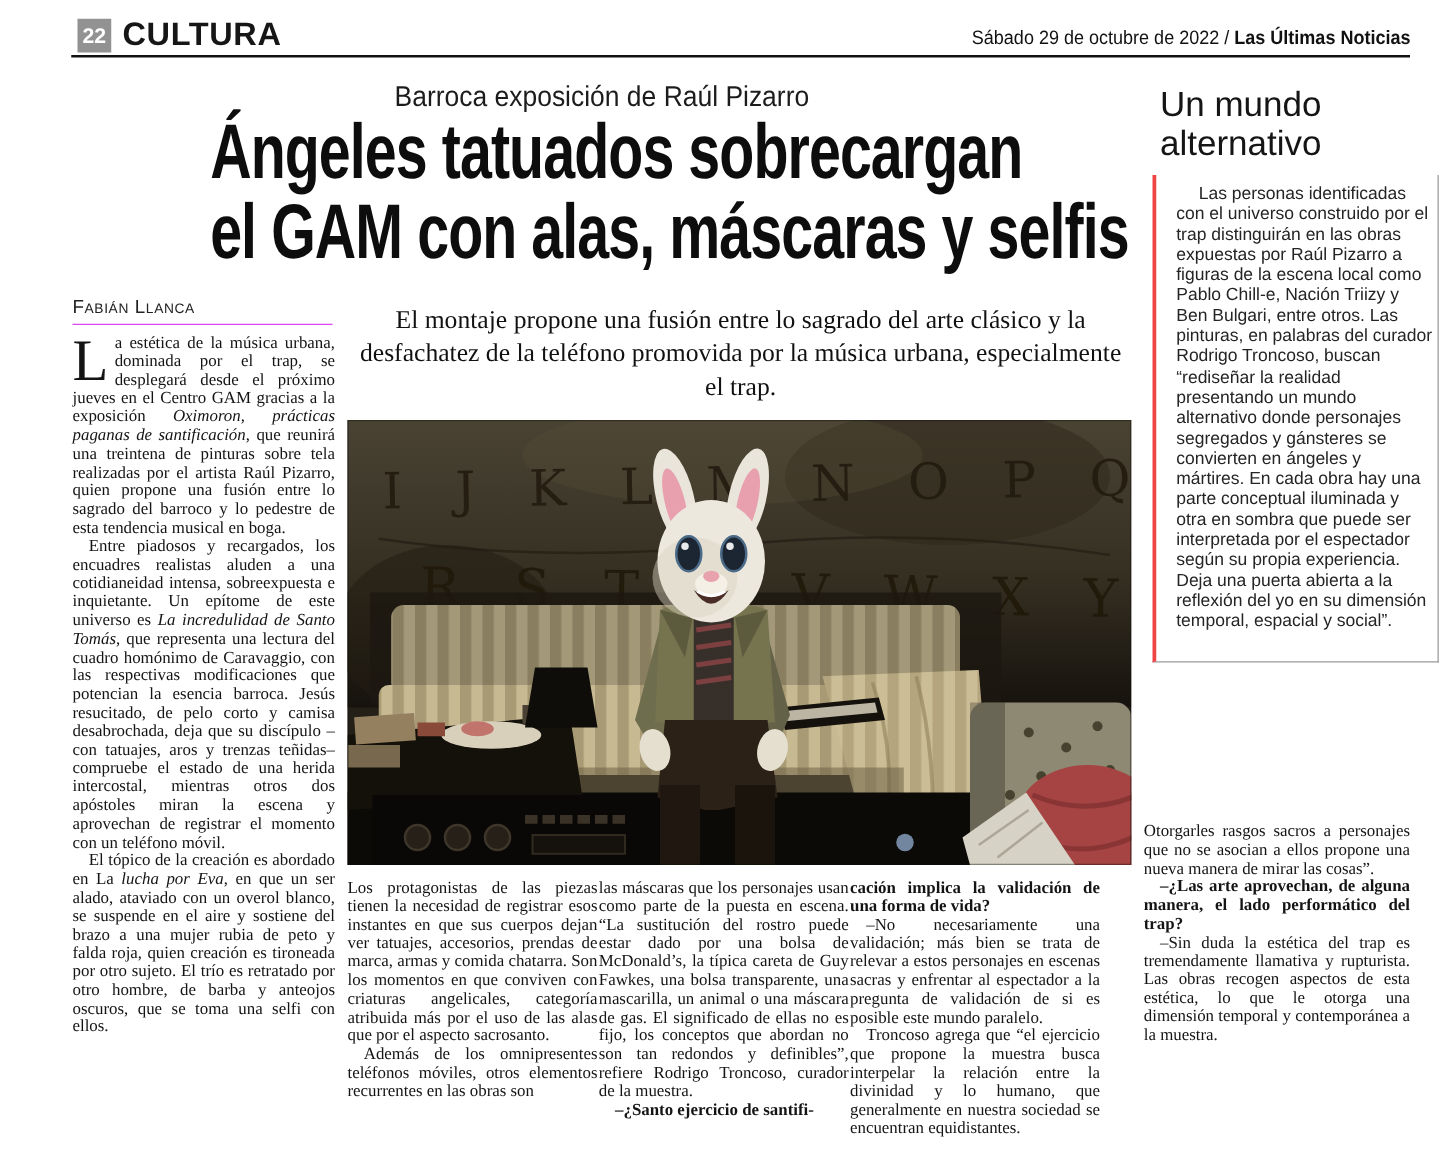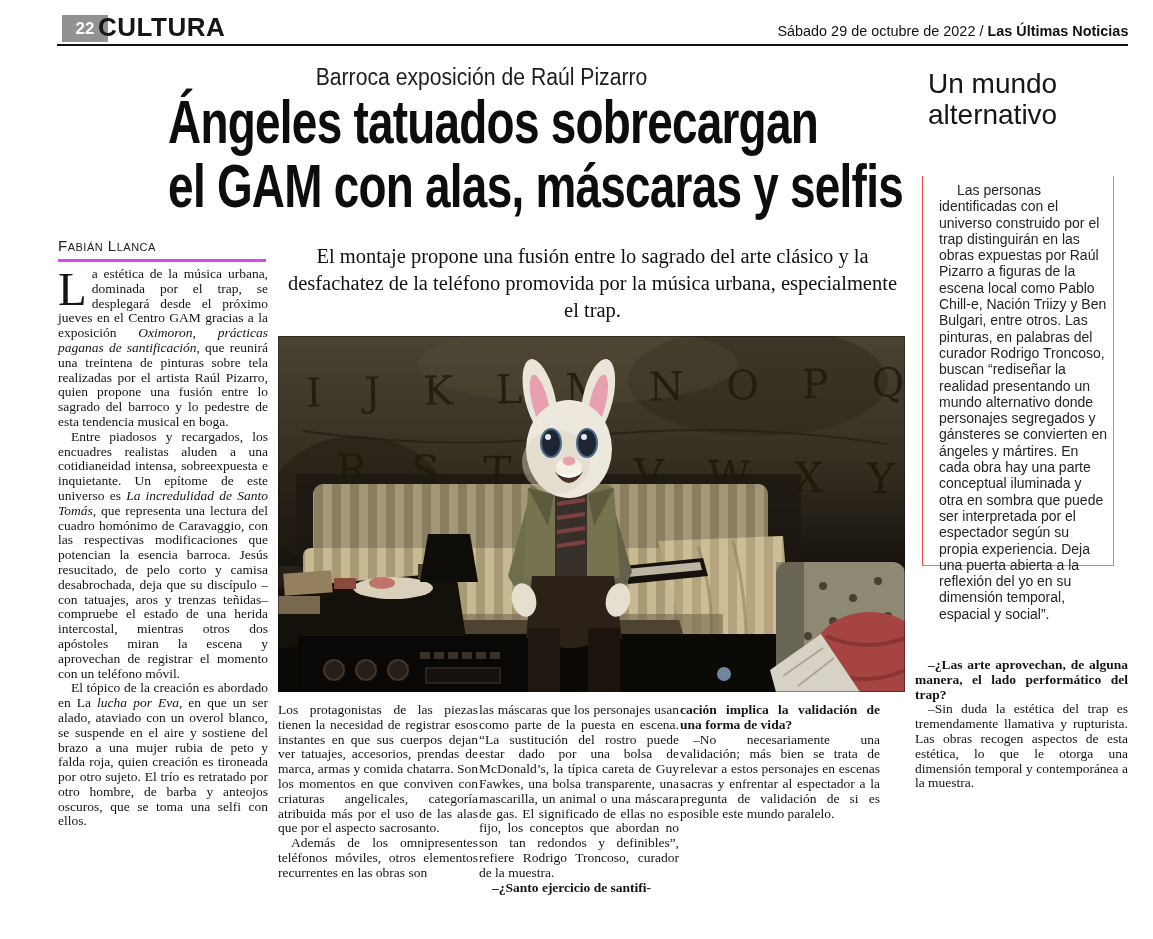--- a/index.html
+++ b/index.html
@@ -1,61 +1,61 @@
 <!DOCTYPE html>
 <html lang="es"><head>
 <meta charset="utf-8">
 <style>
   html,body{margin:0;padding:0;background:#ffffff;}
   .page{position:relative;width:1153px;height:939px;background:#fff;overflow:hidden;
         font-family:"Liberation Serif",serif;color:#1a1a1a;}
 
   
   .hdr-rule{position:absolute;left:57px;top:44px;width:1071px;height:2px;background:#111;}
-  .page-num{position:absolute;left:62px;top:15px;width:46px;height:27px;background:#929292;
+  .page-num{position:absolute;left:62px;top:15px;width:27px;height:27px;background:#929292;
             color:#fff;font-family:"Liberation Sans",sans-serif;font-weight:bold;font-size:17px;
             display:flex;align-items:center;justify-content:center;}
   .section{position:absolute;left:98px;top:12px;font-family:"Liberation Sans",sans-serif;
            font-weight:bold;font-size:26px;letter-spacing:.5px;color:#161616;}
   .dateline{position:absolute;right:25px;top:22px;font-family:"Liberation Sans",sans-serif;
             font-size:15.5px;color:#111;transform:scaleX(.93);transform-origin:right center;white-space:nowrap;}
   .dateline b{font-weight:bold;}
 
   
   .kicker{position:absolute;left:58px;top:64px;width:847px;text-align:center;
           font-family:"Liberation Sans",sans-serif;font-size:23px;color:#1c1c1c;
           transform:scaleX(.92);transform-origin:center;}
   .headline{position:absolute;left:58px;top:90px;width:847px;text-align:center;
             font-family:"Liberation Sans",sans-serif;font-weight:bold;font-size:62px;
             line-height:64px;color:#0d0d0d;transform:scaleX(.74);transform-origin:center top;
             letter-spacing:-1px;white-space:nowrap;}
   .byline{position:absolute;left:58px;top:237px;width:208px;font-family:"Liberation Sans",sans-serif;
           font-variant:small-caps;font-size:15px;letter-spacing:.5px;color:#222;
-          border-bottom:3px solid #d946ef;padding-bottom:5px;}
+          border-bottom:1px solid #d946ef;padding-bottom:5px;}
   .deck{position:absolute;left:280px;top:243px;width:625px;text-align:center;
         font-size:20.5px;line-height:27px;color:#111;}
 
   
   .bodycol{font-size:13.5px;line-height:14.8px;text-align:justify;color:#141414;hyphens:auto;}
   .bodycol p{margin:0;text-indent:13px;}
   .bodycol p.noind{text-indent:0;}
   .bodycol .it{font-style:italic;}
   .bodycol .q{font-weight:bold;}
   .col1{position:absolute;left:58px;top:267px;width:210px;}
   .dropcap{float:left;font-size:47px;line-height:40px;padding:2px 5px 0 0;font-weight:normal;}
   .lower-cols{position:absolute;left:278px;top:703px;width:627px;display:flex;gap:1px;}
   .lower-cols .c{width:200px;}
   .col5{position:absolute;left:915px;top:658px;width:213px;}
 
   
   .sb-title{position:absolute;left:928px;top:68px;width:200px;font-family:"Liberation Sans",sans-serif;
             font-size:28px;line-height:31px;color:#151515;}
-  .sb-box{position:absolute;left:922px;top:140px;width:192px;height:390px;
-          border-left:1px solid #ef4444;border-right:1px solid #9a9a9a;border-bottom:1px solid #9a9a9a;
-          box-sizing:border-box;margin-top:36px;}
+  .sb-box{position:absolute;left:922px;top:140px;width:229px;height:390px;
+          border-left:3px solid #ef4444;border-right:1px solid #9a9a9a;border-bottom:1px solid #9a9a9a;
+          box-sizing:border-box;}
   .sb-body{padding:6px 4px 0 16px;font-family:"Liberation Sans",sans-serif;font-size:14px;
            line-height:16.3px;color:#242424;text-indent:18px;}
   .photo-caption{position:absolute;left:920px;top:557px;width:182px;
                  font-family:"Liberation Sans",sans-serif;font-size:14.5px;line-height:18px;color:#6e6e6e;}
 
   
   .photo{position:absolute;left:278px;top:336px;width:627px;height:356px;background:#241f17;}
   .photo svg{display:block;}
 </style>
 </head>
@@ -194,26 +194,28 @@
       <p class="noind">Los protagonistas de las piezas tienen la necesidad de registrar esos instantes en que sus cuerpos dejan ver tatuajes, accesorios, prendas de marca, armas y comida chatarra. Son los momentos en que conviven con criaturas angelicales, categoría atribuida más por el uso de las alas que por el aspecto sacrosanto.</p>
       <p>Además de los omnipresentes teléfonos móviles, otros elementos recurrentes en las obras son</p>
     </div>
     <div class="c">
       <p class="noind">las máscaras que los personajes usan como parte de la puesta en escena. “La sustitución del rostro puede estar dado por una bolsa de McDonald’s, la típica careta de Guy Fawkes, una bolsa transparente, una mascarilla, un animal o una máscara de gas. El significado de ellas no es fijo, los conceptos que abordan no son tan redondos y definibles”, refiere Rodrigo Troncoso, curador de la muestra.</p>
       <p class="q">–¿Santo ejercicio de santifi-</p>
     </div>
     <div class="c">
       <p class="noind q">cación implica la validación de una forma de vida?</p>
       <p>–No necesariamente una validación; más bien se trata de relevar a estos personajes en escenas sacras y enfrentar al espectador a la pregunta de validación de si es posible este mundo paralelo.</p>
+      <p>Troncoso agrega que “el ejercicio que propone la muestra busca interpelar la relación entre la divinidad y lo humano, que generalmente en nuestra sociedad se encuentran equidistantes.</p>
     </div>
   </div>
 
   <div class="sb-title">Un mundo alternativo</div>
   <div class="sb-box">
     <p class="sb-body" style="margin:0">Las personas identificadas con el universo construido por el trap distinguirán en las obras expuestas por Raúl Pizarro a figuras de la escena local como Pablo Chill-e, Nación Triizy y Ben Bulgari, entre otros. Las pinturas, en palabras del curador Rodrigo Troncoso, buscan “rediseñar la realidad presentando un mundo alternativo donde personajes segregados y gánsteres se convierten en ángeles y mártires. En cada obra hay una parte conceptual iluminada y otra en sombra que puede ser interpretada por el espectador según su propia experiencia. Deja una puerta abierta a la reflexión del yo en su dimensión temporal, espacial y social”.</p>
   </div>
 
   <div class="col5 bodycol">
+    <p class="noind">Otorgarles rasgos sacros a personajes que no se asocian a ellos propone una nueva manera de mirar las cosas”.</p>
     <p class="q">–¿Las arte aprovechan, de alguna manera, el lado performático del trap?</p>
     <p>–Sin duda la estética del trap es tremendamente llamativa y rupturista. Las obras recogen aspectos de esta estética, lo que le otorga una dimensión temporal y contemporánea a la muestra.</p>
   </div>
 
 </div>
 
 </body></html>

